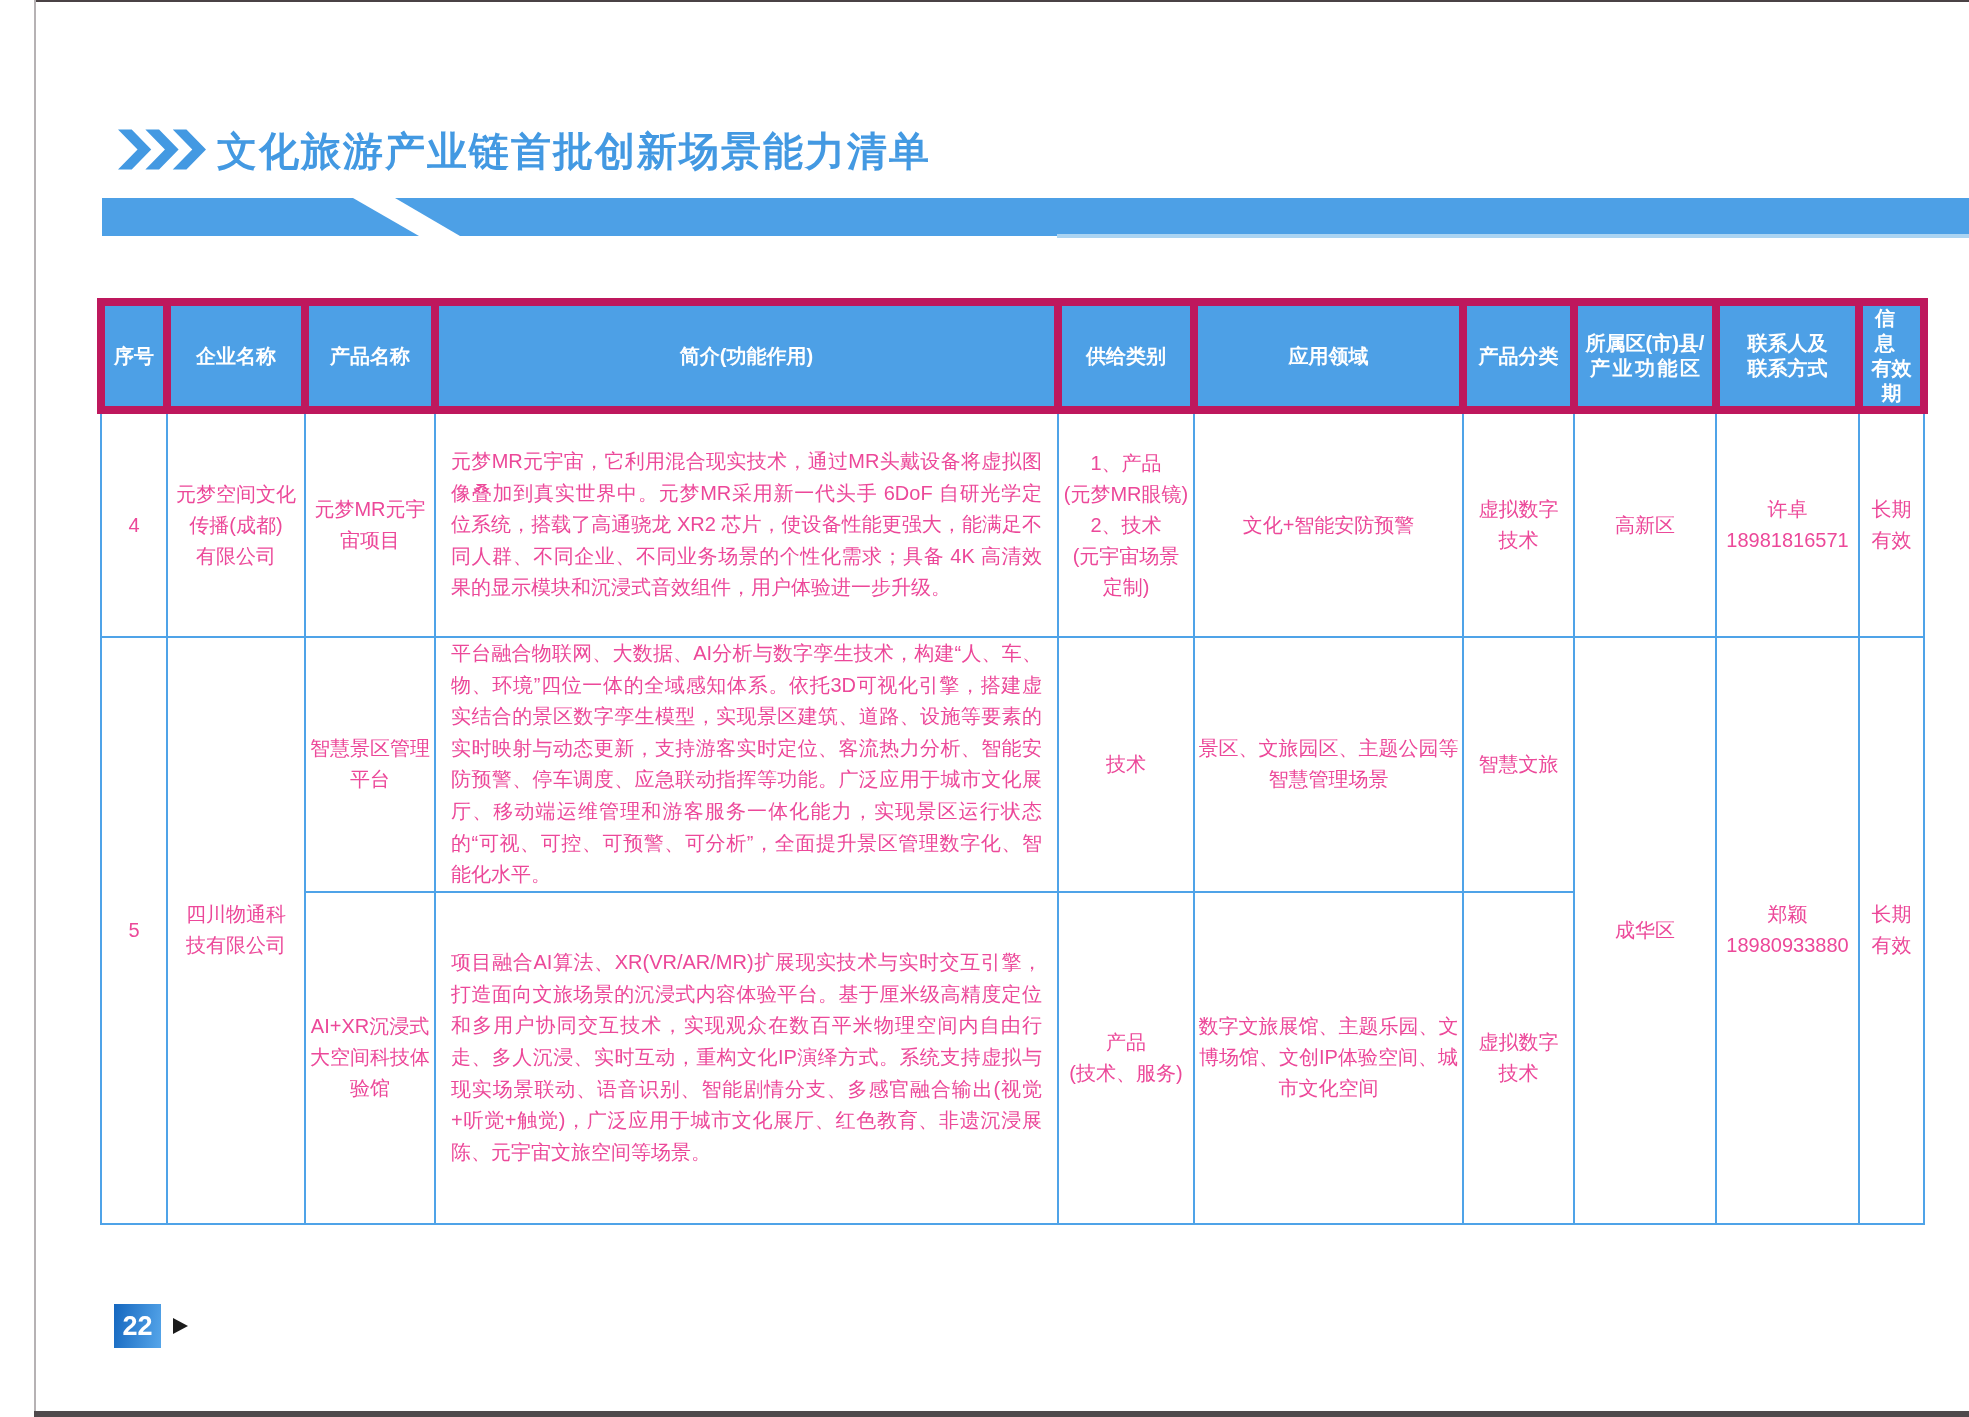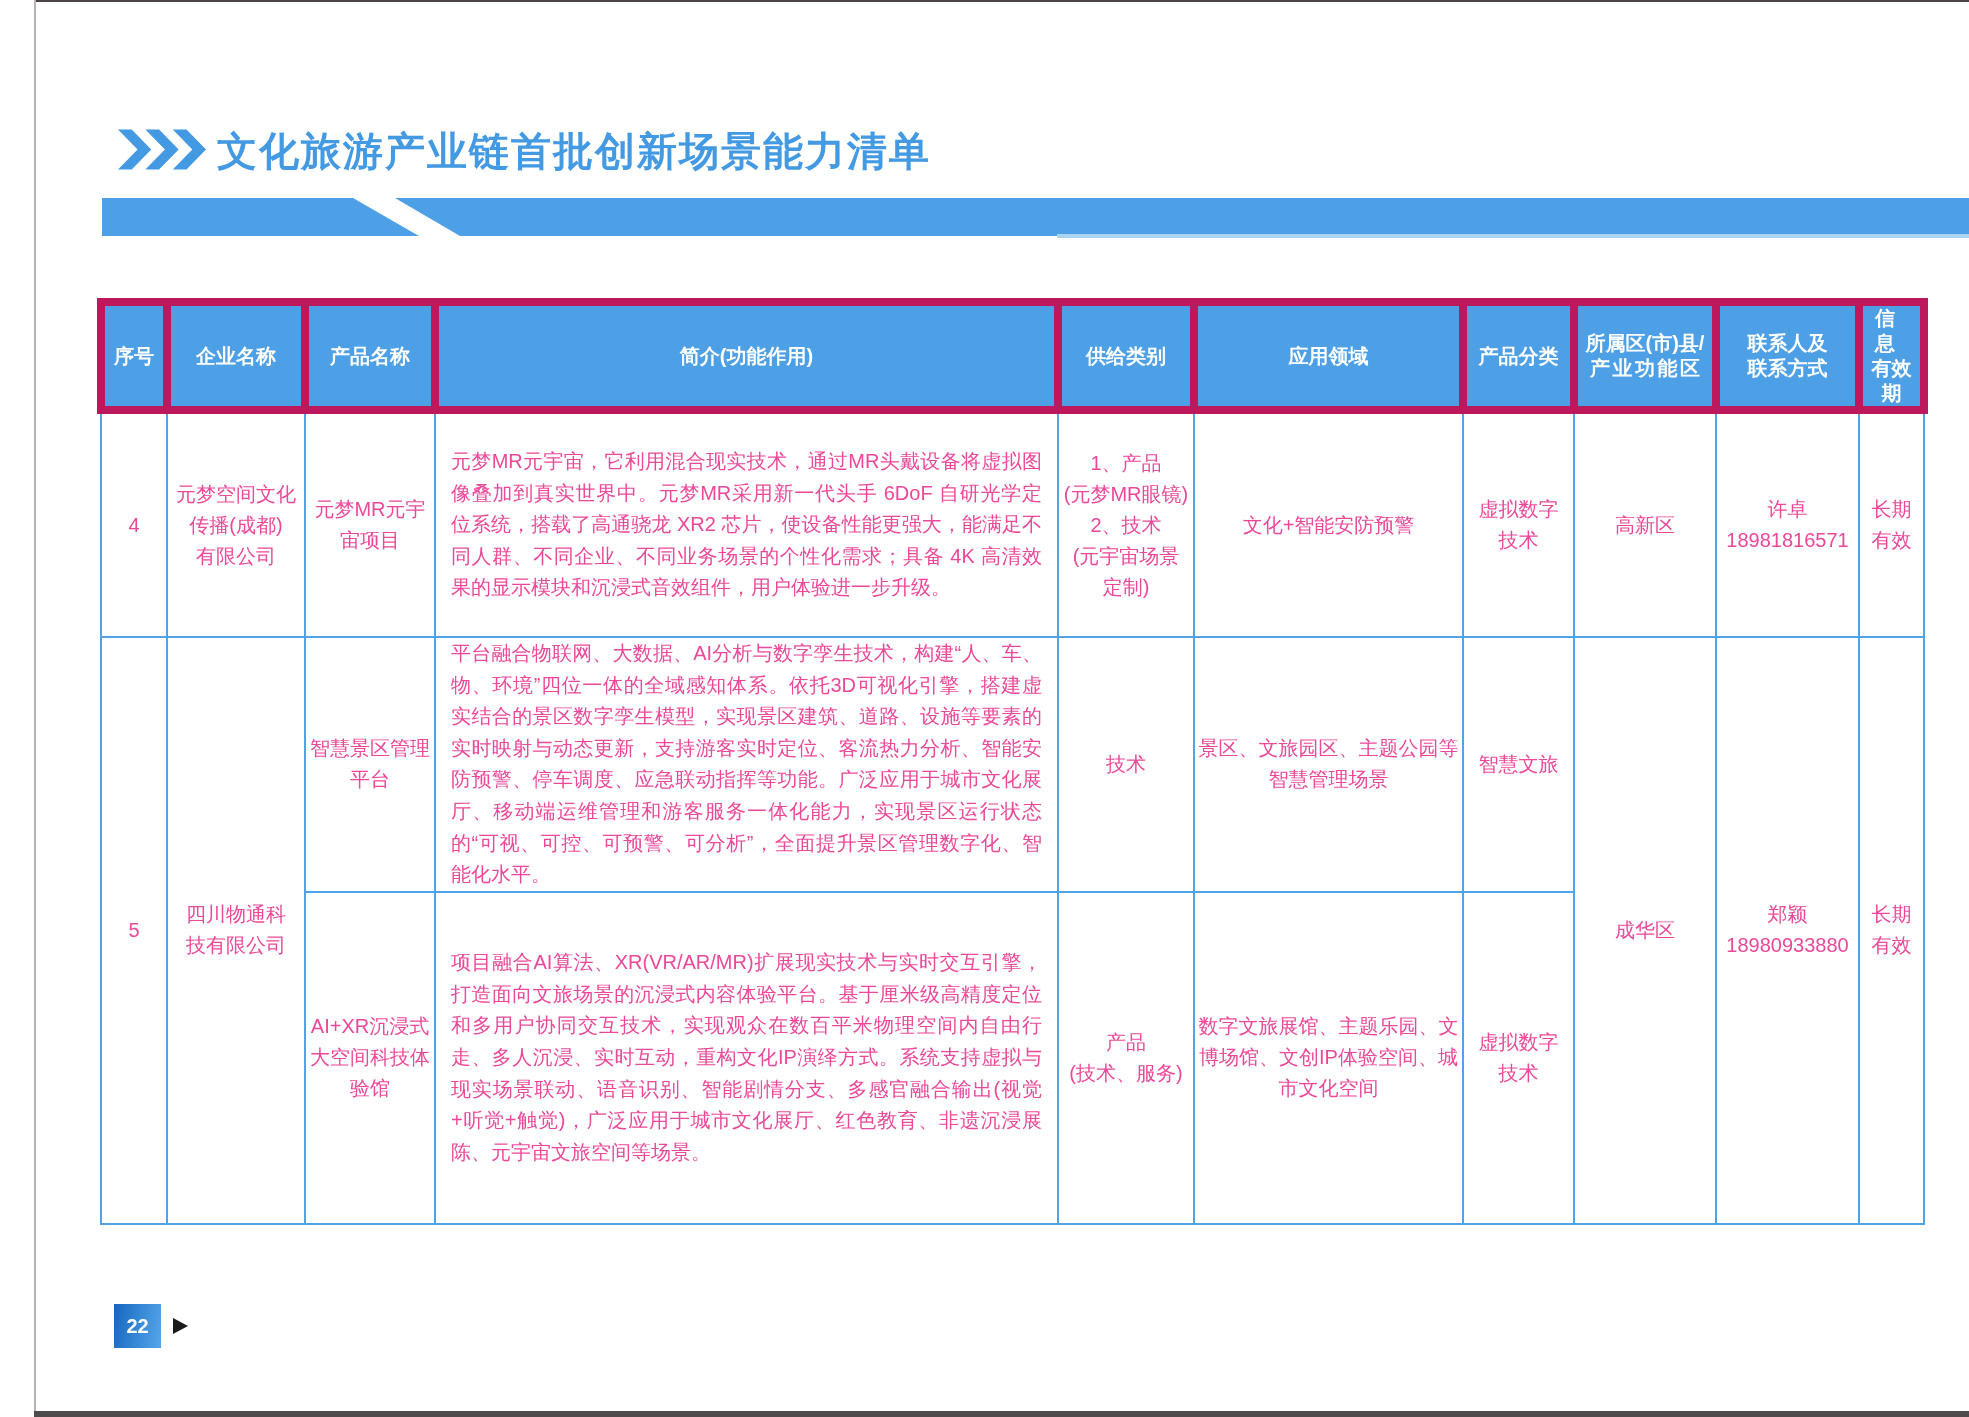--- a/index.html
+++ b/index.html
@@ -53,21 +53,21 @@
   tr.r4  { height:227px; }
   tr.r5a { height:234px; }
   tr.r5b { height:332px; }
   .thline { display:block; }
   .jspan  { display:block; text-align:justify; text-align-last:justify; padding:0 8px; }
 
   
   .page-num-box {
     position:absolute; left:80px; top:1304px; width:47px; height:44px;
     background:linear-gradient(100deg,#1567bf,#56a6ea);
-    color:#ffffff; font-size:20px; font-weight:bold; text-align:center; line-height:44px;
+    color:#ffffff; font-size:27px; font-weight:bold; text-align:center; line-height:44px;
   }
   .page-num-arrow {
     position:absolute; left:139px; top:1318px; width:0; height:0;
     border-top:8px solid transparent; border-bottom:8px solid transparent;
     border-left:15px solid #1b1b1b;
   }
 </style>
 </head>
 <body>
 

